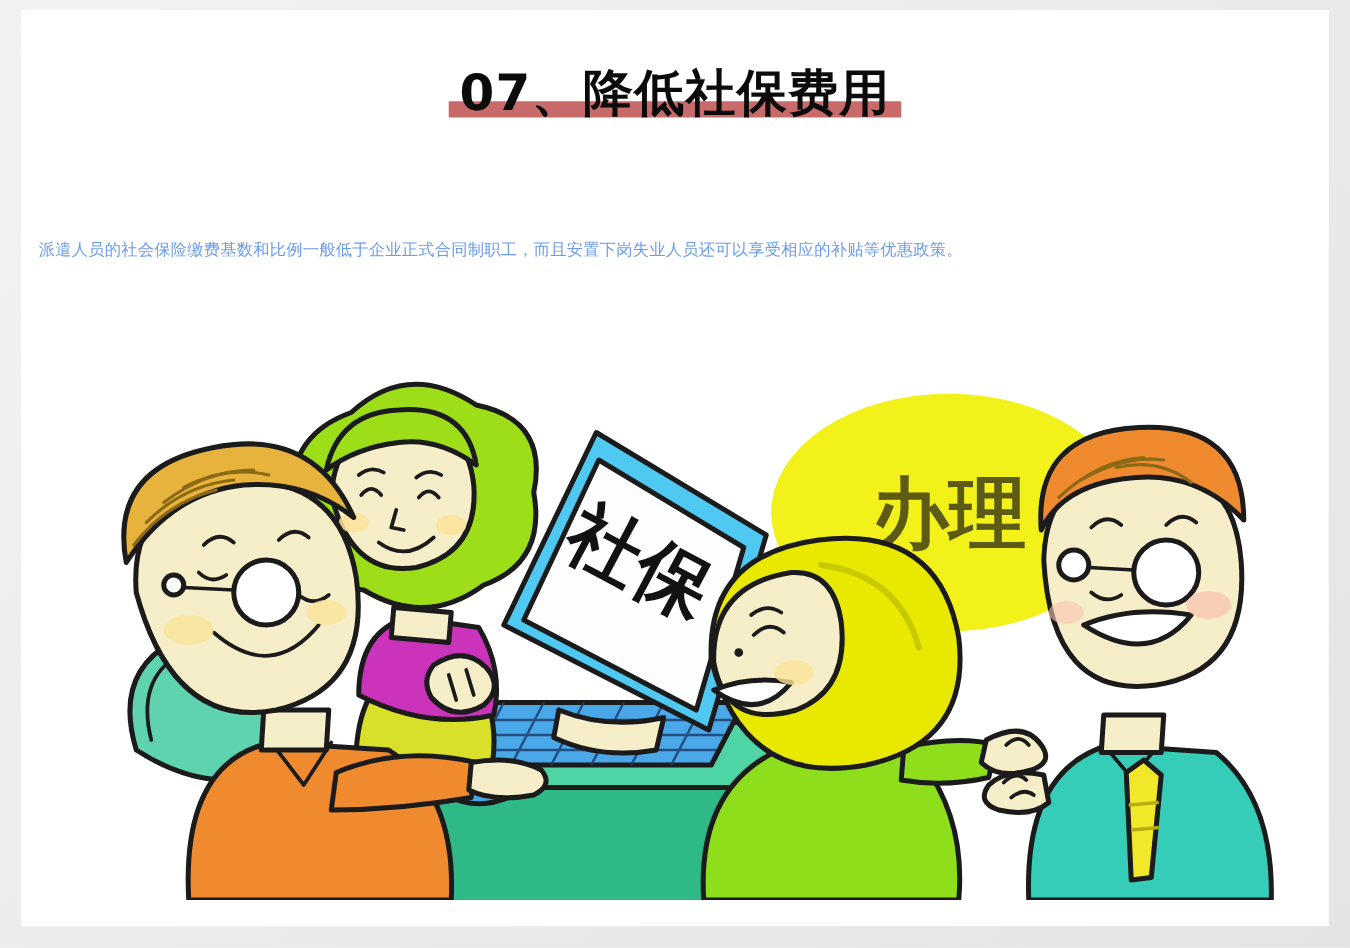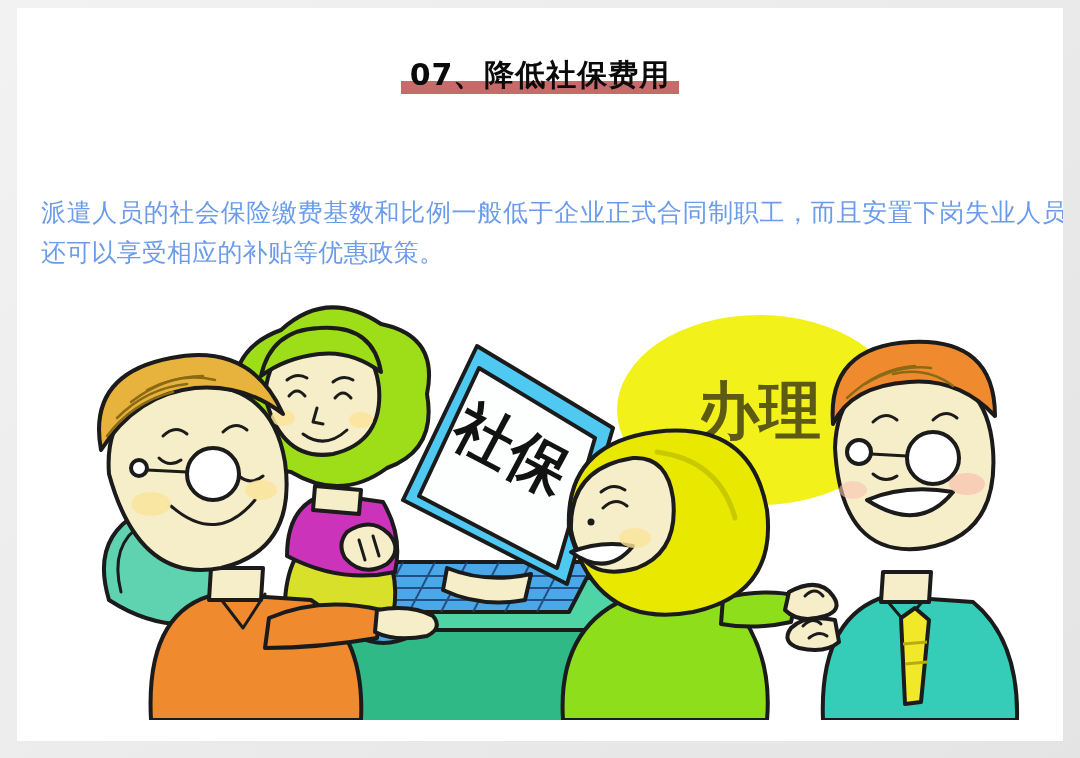--- a/index.html
+++ b/index.html
@@ -53,36 +53,36 @@
     right: -5px;
     bottom: 1px;
     height: 13px;
     background: #c96a6a;
     z-index: 0;
   }
   #page-title {
     position: relative;
     z-index: 1;
     font-family: "DejaVu Sans", "Liberation Sans", sans-serif;
-    font-size: 30px;
+    font-size: 40px;
     font-weight: bold;
     color: #0b0b0b;
     letter-spacing: 1px;
     line-height: 40px;
     white-space: nowrap;
     padding: 0 4px;
   }
 
   
   #body-text {
     position: absolute;
-    left: 24px;
+    left: 14px;
     top: 160px;
     width: 1026px;
-    font-size: 25px;
+    font-size: 13px;
     line-height: 40px;
     color: #6b9ceb;
     letter-spacing: 0.2px;
     text-align: justify;
     text-justify: inter-character;
     font-family: "DejaVu Sans", "Liberation Sans", sans-serif;
   }
 
   
   #illustration {

